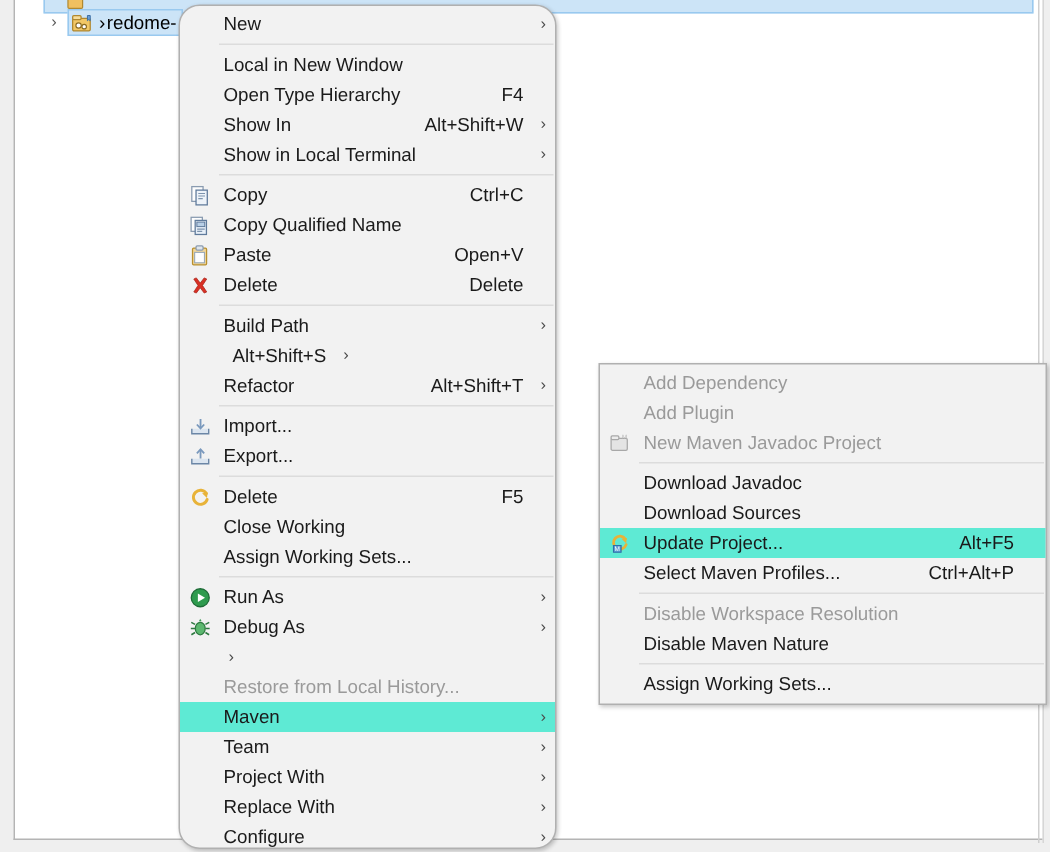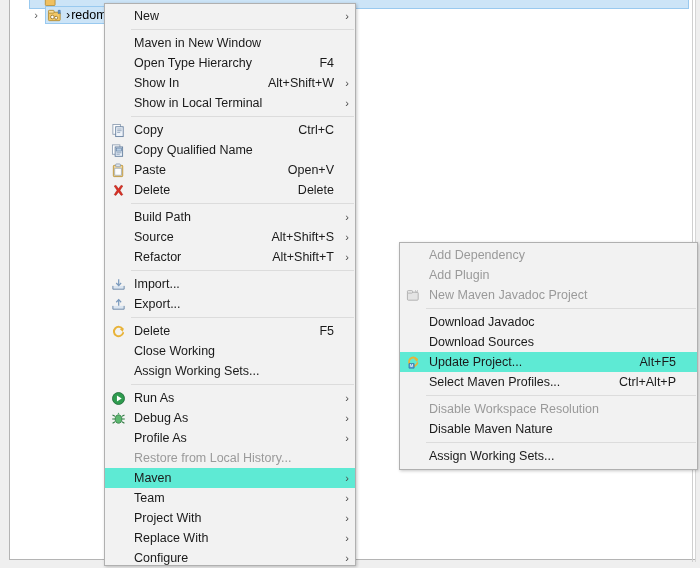--- a/index.html
+++ b/index.html
@@ -125,24 +125,25 @@
   
   .menu {
     position: absolute;
     background: #f2f2f2;
     border: 1px solid #b0b0b0;
     box-shadow: 1px 1px 3px rgba(0,0,0,0.22);
     padding: 2px 0 2px 0;
     box-sizing: border-box;
   }
   #context-menu {
-    left: 104px;
+    left: 119px;
     top: 3px;
     width: 252px;
     height: 563px;
+    border-radius: 14px;
   }
   #maven-submenu {
     left: 399px;
     top: 242px;
     width: 299px;
     height: 228px;
   }
   .menu-item {
     position: relative;
     display: flex;
@@ -243,21 +244,21 @@
 
   <div class="menu" id="context-menu">
       <div class="menu-item">
         <span class="mi-icon"></span>
         <span class="mi-label">New</span>
         <span class="mi-arrow">›</span>
       </div>
       <div class="menu-sep"></div>
       <div class="menu-item">
         <span class="mi-icon"></span>
-        <span class="mi-label">Maven in New Window</span>
+        <span class="mi-label">Local in New Window</span>
         <span class="mi-arrow empty">›</span>
       </div>
       <div class="menu-item">
         <span class="mi-icon"></span>
         <span class="mi-label">Open Type Hierarchy</span>
         <span class="mi-accel">F4</span>
         <span class="mi-arrow empty">›</span>
       </div>
       <div class="menu-item">
         <span class="mi-icon"></span>
@@ -318,21 +319,20 @@
         <span class="mi-arrow empty">›</span>
       </div>
       <div class="menu-sep"></div>
       <div class="menu-item">
         <span class="mi-icon"></span>
         <span class="mi-label">Build Path</span>
         <span class="mi-arrow">›</span>
       </div>
       <div class="menu-item">
         <span class="mi-icon"></span>
-        <span class="mi-label">Source</span>
         <span class="mi-accel">Alt+Shift+S</span>
         <span class="mi-arrow">›</span>
       </div>
       <div class="menu-item">
         <span class="mi-icon"></span>
         <span class="mi-label">Refactor</span>
         <span class="mi-accel">Alt+Shift+T</span>
         <span class="mi-arrow">›</span>
       </div>
       <div class="menu-sep"></div>
@@ -397,21 +397,20 @@
             <path d="M8 1.6 L9 3.4 L7 3.4 Z" fill="#3f9b58"></path>
             <ellipse cx="8" cy="8.6" rx="3.5" ry="4.4" fill="#5cb86f" stroke="#2e7a41" stroke-width="0.9"></ellipse>
             <path d="M4.3 5.6 L1.6 4.2 M4.3 8.6 L1.3 8.6 M4.3 11.4 L1.7 13 M11.7 5.6 L14.4 4.2 M11.7 8.6 L14.7 8.6 M11.7 11.4 L14.3 13" stroke="#2e7a41" stroke-width="1.1"></path>
           </svg>
         </span>
         <span class="mi-label">Debug As</span>
         <span class="mi-arrow">›</span>
       </div>
       <div class="menu-item">
         <span class="mi-icon"></span>
-        <span class="mi-label">Profile As</span>
         <span class="mi-arrow">›</span>
       </div>
       <div class="menu-item disabled">
         <span class="mi-icon"></span>
         <span class="mi-label">Restore from Local History...</span>
         <span class="mi-arrow empty">›</span>
       </div>
       <div class="menu-item selected">
         <span class="mi-icon"></span>
         <span class="mi-label">Maven</span>

